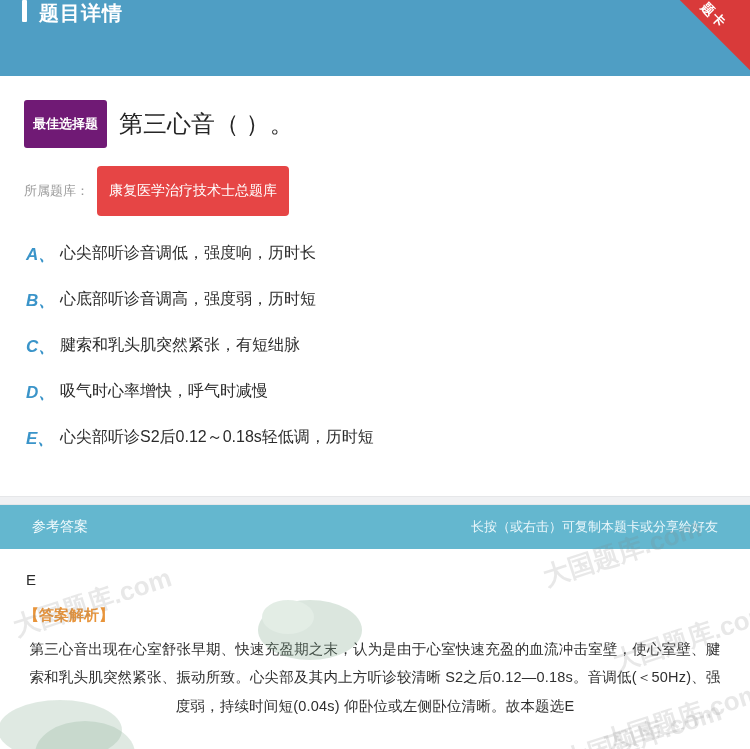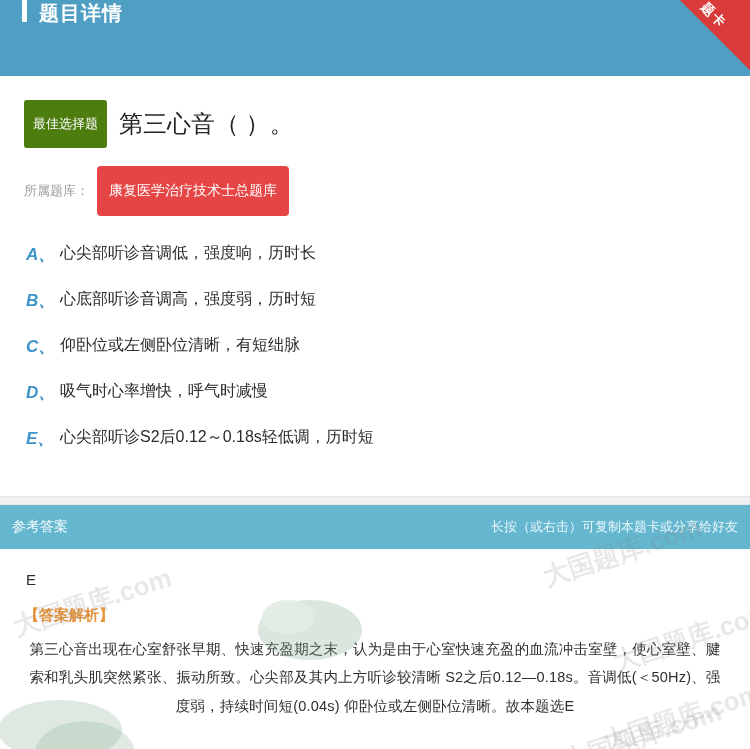--- a/index.html
+++ b/index.html
@@ -59,26 +59,27 @@
   
   .question-area {
     padding: 24px 24px 10px 24px;
   }
   .q-title-row {
     display: flex;
     align-items: center;
     margin-bottom: 18px;
   }
   .tag-best {
-    background: #4d7c0f;
+    background: #701a75;
     color: #ffffff;
     font-size: 13px;
     padding: 15px 9px;
     border-radius: 3px;
     white-space: nowrap;
+    font-weight: bold;
   }
   .q-text {
     font-size: 24px;
     color: #262626;
     margin-left: 12px;
     font-weight: 500;
   }
   .bank-row {
     display: flex;
     align-items: center;
@@ -128,21 +129,21 @@
     margin-top: 14px;
   }
 
   
   .answer-bar {
     background: #64b7cf;
     height: 44px;
     display: flex;
     align-items: center;
     justify-content: space-between;
-    padding: 0 12px;
+    padding: 0 32px;
   }
   .answer-bar-left {
     color: #f2fbfd;
     font-size: 14px;
   }
   .answer-bar-right {
     color: #eaf7fb;
     font-size: 13px;
   }
 
@@ -226,21 +227,21 @@
     <div class="option">
       <span class="opt-letter">A、</span>
       <span class="opt-text">心尖部听诊音调低，强度响，历时长</span>
     </div>
     <div class="option">
       <span class="opt-letter">B、</span>
       <span class="opt-text">心底部听诊音调高，强度弱，历时短</span>
     </div>
     <div class="option">
       <span class="opt-letter">C、</span>
-      <span class="opt-text">仰卧位或左侧卧位清晰，有短绌脉</span>
+      <span class="opt-text">腱索和乳头肌突然紧张，有短绌脉</span>
     </div>
     <div class="option">
       <span class="opt-letter">D、</span>
       <span class="opt-text">吸气时心率增快，呼气时减慢</span>
     </div>
     <div class="option">
       <span class="opt-letter">E、</span>
       <span class="opt-text">心尖部听诊S2后0.12～0.18s轻低调，历时短</span>
     </div>
   </div>

